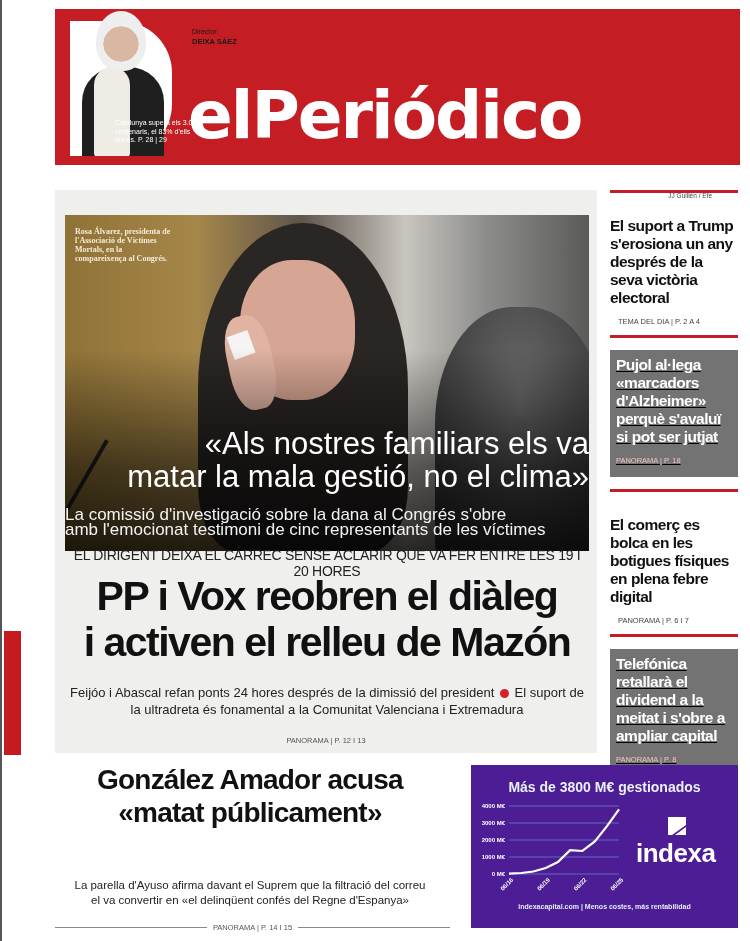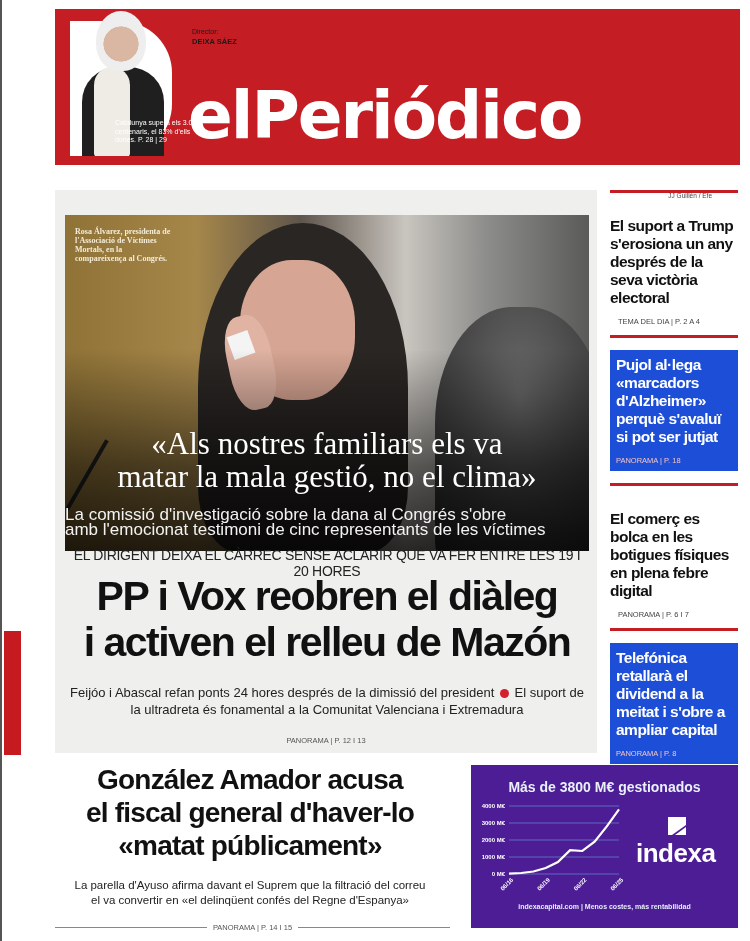--- a/index.html
+++ b/index.html
@@ -33,34 +33,34 @@
   .photo { position: absolute; left: 65px; top: 203px; width: 524px; height: 336px; overflow: hidden;
      background: linear-gradient(90deg, #8f7236 0%, #a6874a 25%, #5e554b 45%, #c9c5bf 65%, #8e8e8c 80%, #5a5a58 100%); margin-top: 12px; }
   .photo .wall { position: absolute; left: 0; top: 0; width: 100%; height: 100%; background: linear-gradient(180deg, rgba(0,0,0,0) 40%, rgba(0,0,0,0.55) 75%, rgba(0,0,0,0.8) 100%); }
   .photo .hair { position: absolute; left: 133px; top: 8px; width: 210px; height: 330px; background: #2a2624; border-radius: 50% 50% 20% 20%; }
   .photo .face { position: absolute; left: 175px; top: 45px; width: 115px; height: 140px; background: #d7a593; border-radius: 45% 45% 45% 45%; }
   .photo .hand { position: absolute; left: 163px; top: 100px; width: 45px; height: 95px; background: #e0b3a3; border-radius: 40%; transform: rotate(-12deg); }
   .photo .tissue { position: absolute; left: 165px; top: 118px; width: 22px; height: 24px; background: #f4f4f4; transform: rotate(-20deg); }
   .photo .man { position: absolute; left: 370px; top: 92px; width: 170px; height: 260px; background: radial-gradient(ellipse at 50% 35%, #6b6b6b 0%, #4a4a4a 50%, #2e2e2e 100%); border-radius: 45% 45% 10% 10%; }
   .photo .mic { position: absolute; left: 20px; top: 220px; width: 4px; height: 80px; background: #222; transform: rotate(30deg); }
   .photo-caption { position: absolute; left: 10px; top: 12px; width: 100px; color: #f4ecd8; font-family: "Liberation Serif", serif; font-size: 8px; line-height: 9px; font-weight: bold; }
-  .quote { position: absolute; left: 0; top: 212px; width: 100%; text-align: center; color: #fff; font-family: Liberation Serif, serif; font-size: 31px; line-height: 33px; }
+  .quote { position: absolute; left: 0; top: 212px; width: 100%; text-align: right; color: #fff; font-family: Liberation Sans, sans-serif; font-size: 31px; line-height: 33px; }
   .photo-dek { position: absolute; left: 0; top: 292px; width: 100%; text-align: left; color: #f2f2f2; font-size: 17px; line-height: 15px; }
   .kicker { position: absolute; left: 65px; top: 547px; width: 524px; text-align: center; font-size: 14px; color: #222; letter-spacing: -0.3px; }
   .headline { position: absolute; left: 60px; top: 573px; width: 534px; text-align: center; font-family: "Liberation Sans", sans-serif; font-weight: bold; font-size: 41px; line-height: 46px; letter-spacing: -1.5px; color: #111; }
   .dek { position: absolute; left: 70px; top: 684px; width: 514px; text-align: center; font-size: 13px; line-height: 17px; color: #222; }
   .dek .dot { display: inline-block; width: 9px; height: 9px; border-radius: 50%; background: #d4202a; vertical-align: -1px; margin: 0 2px; }
   .main-ref { position: absolute; left: 55px; top: 736px; width: 542px; text-align: center; font-size: 7.5px; color: #555; }
   
   .sidebar { position: absolute; left: 610px; top: 190px; width: 128px; }
   .sb-rule { height: 3px; background: #c41e24; }
   .sb-item { padding: 24px 0 0; }
   .sb-title { font-weight: bold; font-size: 15.5px; line-height: 18px; letter-spacing: -0.5px; color: #111; }
   .sb-ref { font-size: 7.5px; color: #444; margin: 10px 8px 9px; }
-  .sb-red { background: #1d4ed8; padding: 6px 6px 6px; margin-bottom: 12px; }
+  .sb-red { background: #737373; padding: 6px 6px 12px; margin-bottom: 12px; text-decoration: underline; }
   .sb-red .sb-title { color: #fff; }
   .sb-red .sb-ref { color: #f4c4c4; margin: 10px 0 0; }
   
   .bottom-headline { position: absolute; left: 45px; top: 763px; width: 410px; text-align: center; font-weight: bold; font-size: 28px; line-height: 33px; letter-spacing: -0.8px; color: #111; }
   .bottom-dek { position: absolute; left: 45px; top: 878px; width: 410px; text-align: center; font-size: 11.5px; line-height: 15px; color: #222; }
   .bottom-ref { position: absolute; left: 55px; top: 923px; width: 395px; display: flex; align-items: center; font-size: 7.5px; color: #555; }
   .bottom-ref .line { flex: 1; height: 1px; background: #888; }
   .bottom-ref span { padding: 0 6px; }
   
   .ad { position: absolute; left: 471px; top: 765px; width: 267px; height: 163px; background: #4c1d95; color: #fff; }
@@ -139,21 +139,20 @@
   </div>
   <div class="sb-rule" style="margin-bottom:12px"></div>
   <div class="sb-red">
     <div class="sb-title">Telefónica retallarà el dividend a la meitat i s'obre a ampliar capital</div>
     <div class="sb-ref">PANORAMA | P. 8</div>
   </div>
 </div>
 
 <div class="bottom-headline">
   <div>González Amador acusa</div>
-  <div>el fiscal general d'haver-lo</div>
   <div>«matat públicament»</div>
 </div>
 <div class="bottom-dek">
   <div>La parella d'Ayuso afirma davant el Suprem que la filtració del correu</div>
   <div>el va convertir en «el delinqüent confés del Regne d'Espanya»</div>
 </div>
 <div class="bottom-ref">
   <div class="line"></div>
     <span>PANORAMA | P. 14 I 15</span>
     <div class="line"></div>

